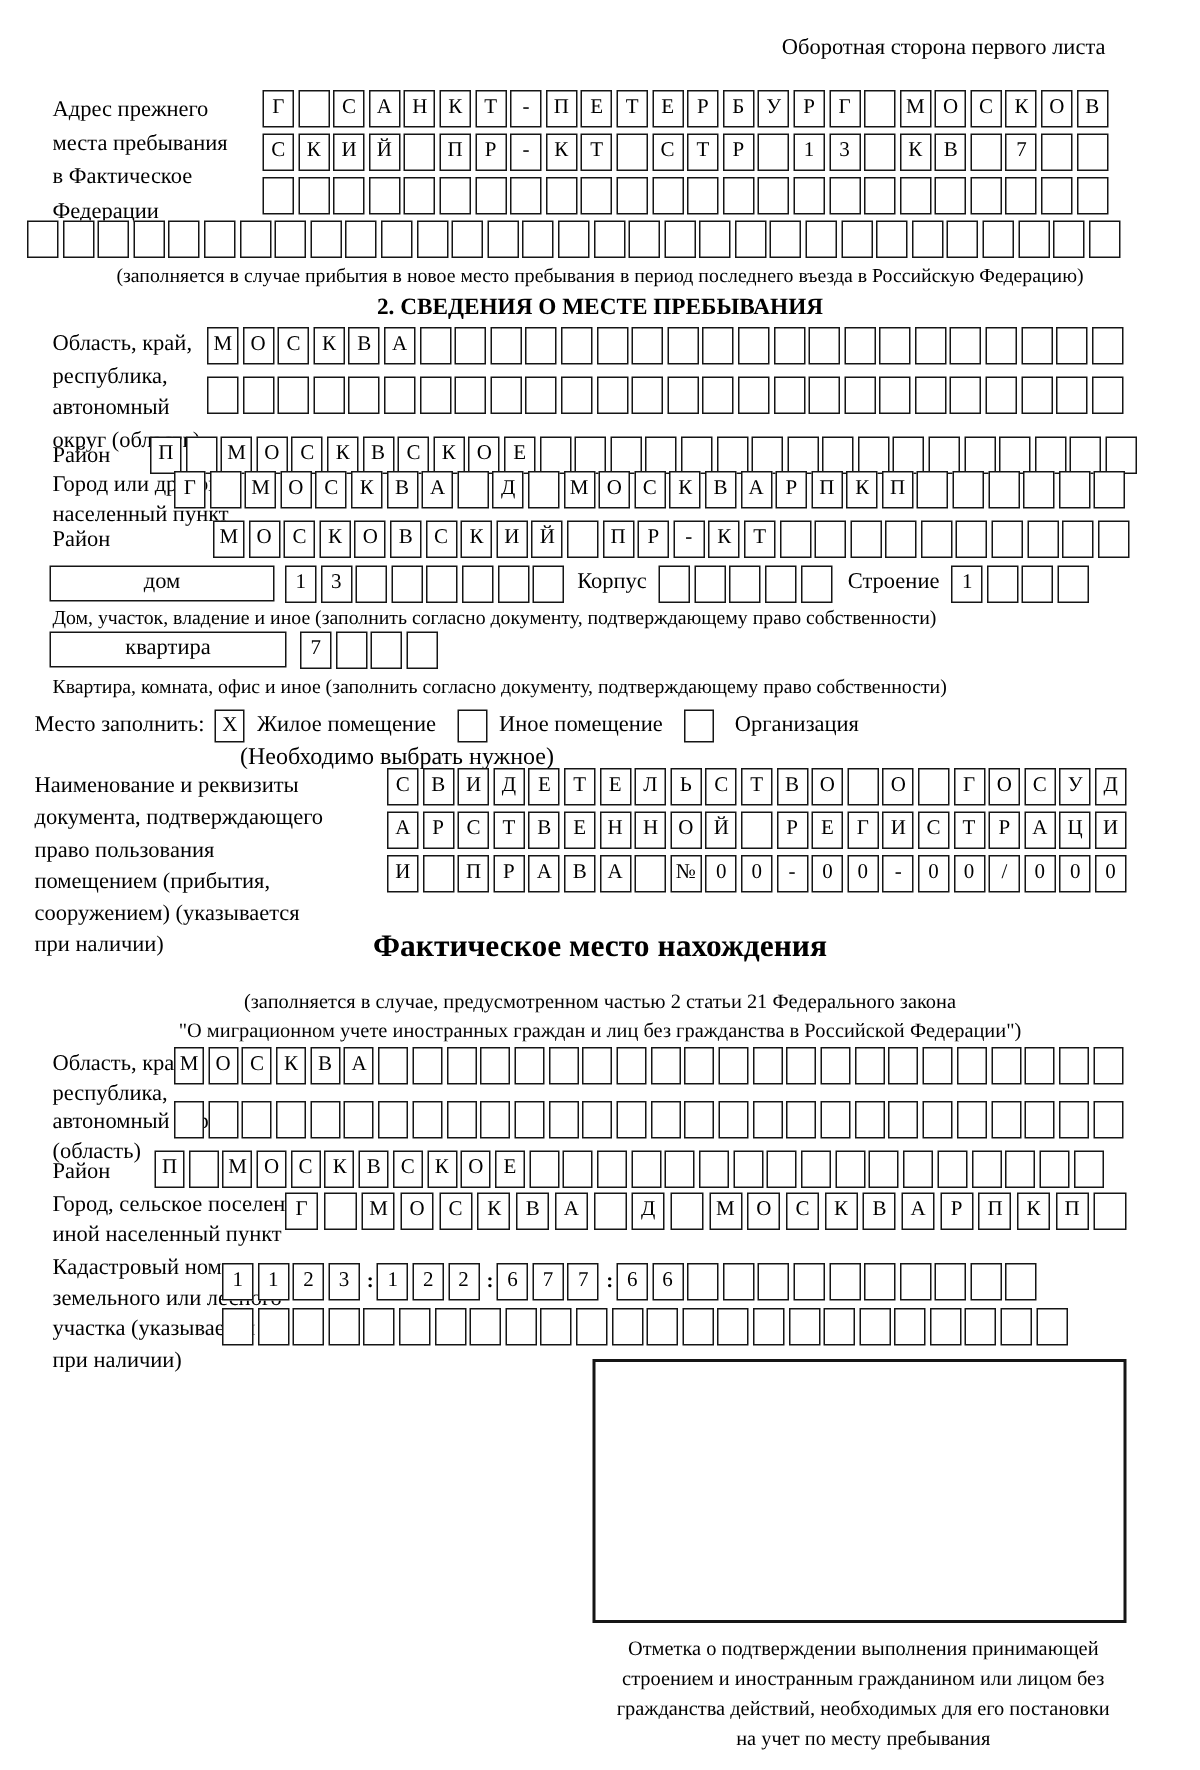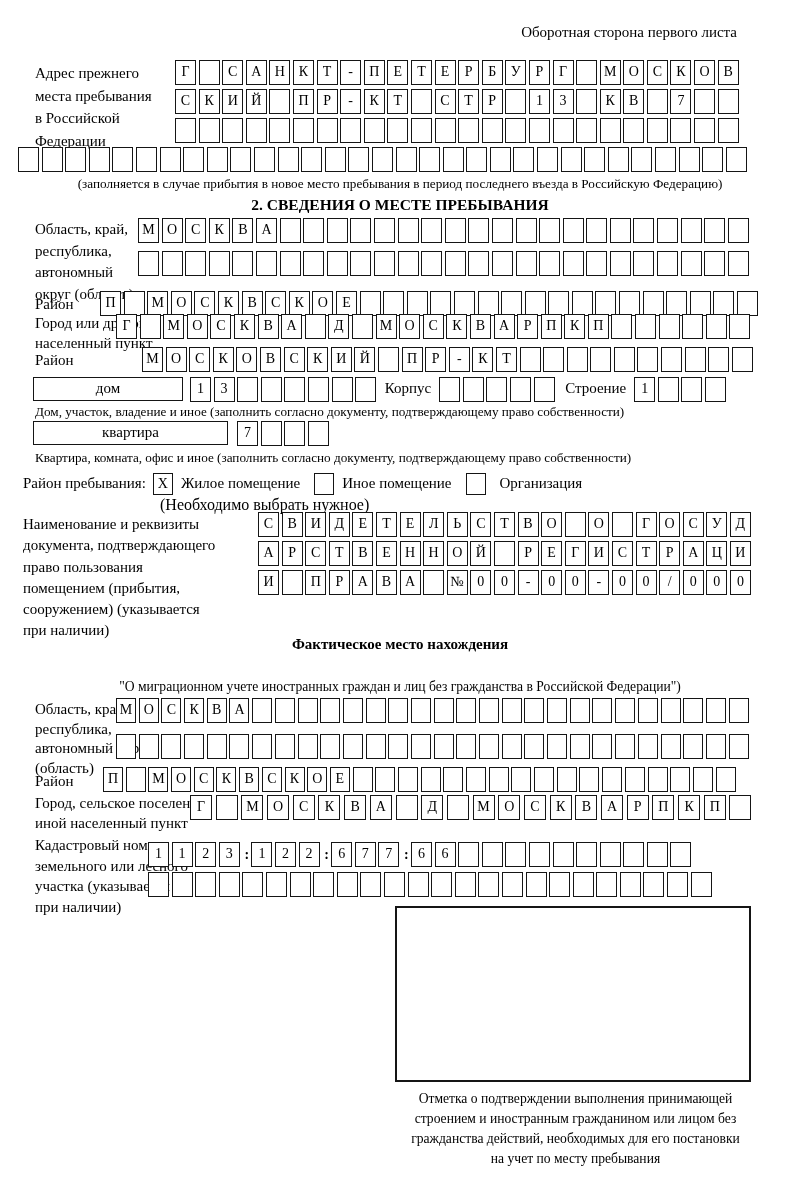--- a/index.html
+++ b/index.html
@@ -26,21 +26,21 @@
 </head>
 <body>
 
 <div class="page">
 
   <div class="abs lbl" style="top:22px;right:63px;">Оборотная сторона первого листа</div>
 
   <div class="abs lbl" style="left:35px;top:62px;line-height:22.5px;">
     <div>Адрес прежнего</div>
     <div>места пребывания</div>
-    <div>в Российской</div>
+    <div>в Фактическое</div>
     <div>Федерации</div>
   </div>
   <div class="abs cells" style="left:175px;top:60px;">
       <span class="cell">Г</span>
       <span class="cell"></span>
       <span class="cell">С</span>
       <span class="cell">А</span>
       <span class="cell">Н</span>
       <span class="cell">К</span>
       <span class="cell">Т</span>
@@ -334,32 +334,32 @@
     <div class="cells">
         <span class="cell">1</span>
         <span class="cell"></span>
         <span class="cell"></span>
         <span class="cell"></span>
       </div>
   </div>
   <div class="abs cap" style="left:35px;top:404px;">Дом, участок, владение и иное (заполнить согласно документу, подтверждающему право собственности)</div>
 
   <div class="abs row" style="left:33px;top:421px;">
-    <div class="fieldbox" style="width:195px;margin-right:9px;">квартира</div>
+    <div class="fieldbox" style="width:158px;margin-right:9px;">квартира</div>
     <div class="cells">
         <span class="cell">7</span>
         <span class="cell"></span>
         <span class="cell"></span>
         <span class="cell"></span>
       </div>
   </div>
   <div class="abs cap" style="left:35px;top:450px;">Квартира, комната, офис и иное (заполнить согласно документу, подтверждающему право собственности)</div>
 
   <div class="abs row" style="left:23px;top:473px;">
-    <div class="lbl" style="margin-right:7px;">Район пребывания:</div>
+    <div class="lbl" style="margin-right:7px;">Место заполнить:</div>
     <div class="chk">X</div>
     <div class="lbl" style="margin:0 14px 0 8px;">Жилое помещение</div>
     <div class="chk"></div>
     <div class="lbl" style="margin:0 14px 0 8px;">Иное помещение</div>
     <div class="chk"></div>
     <div class="lbl" style="margin:0 0 0 14px;">Организация</div>
   </div>
   <div class="abs cap" style="left:160px;top:496px;font-size:16px;">(Необходимо выбрать нужное)</div>
 
   <div class="abs lbl" style="left:23px;top:514px;line-height:21.3px;">
@@ -433,21 +433,22 @@
       <span class="cell">0</span>
       <span class="cell">-</span>
       <span class="cell">0</span>
       <span class="cell">0</span>
       <span class="cell">/</span>
       <span class="cell">0</span>
       <span class="cell">0</span>
       <span class="cell">0</span>
     </div>
 
-  <div class="abs b center" style="top:636px;font-size:15px;">Фактическое место нахождения</div>
+  <div class="abs b center" style="top:618px;font-size:21px;">Фактическое место нахождения</div>
+  <div class="abs cap center" style="top:660px;font-size:13.6px;">(заполняется в случае, предусмотренном частью 2 статьи 21 Федерального закона</div>
   <div class="abs cap center" style="top:679px;font-size:13.6px;">"О миграционном учете иностранных граждан и лиц без гражданства в Российской Федерации")</div>
 
   <div class="abs lbl" style="left:35px;top:700px;line-height:19.5px;">
     <div>Область, край,</div>
     <div>республика,</div>
     <div>автономный округ</div>
     <div>(область)</div>
   </div>
   <div class="abs cells tight" style="left:116px;top:698px;">
       <span class="cell">М</span>

